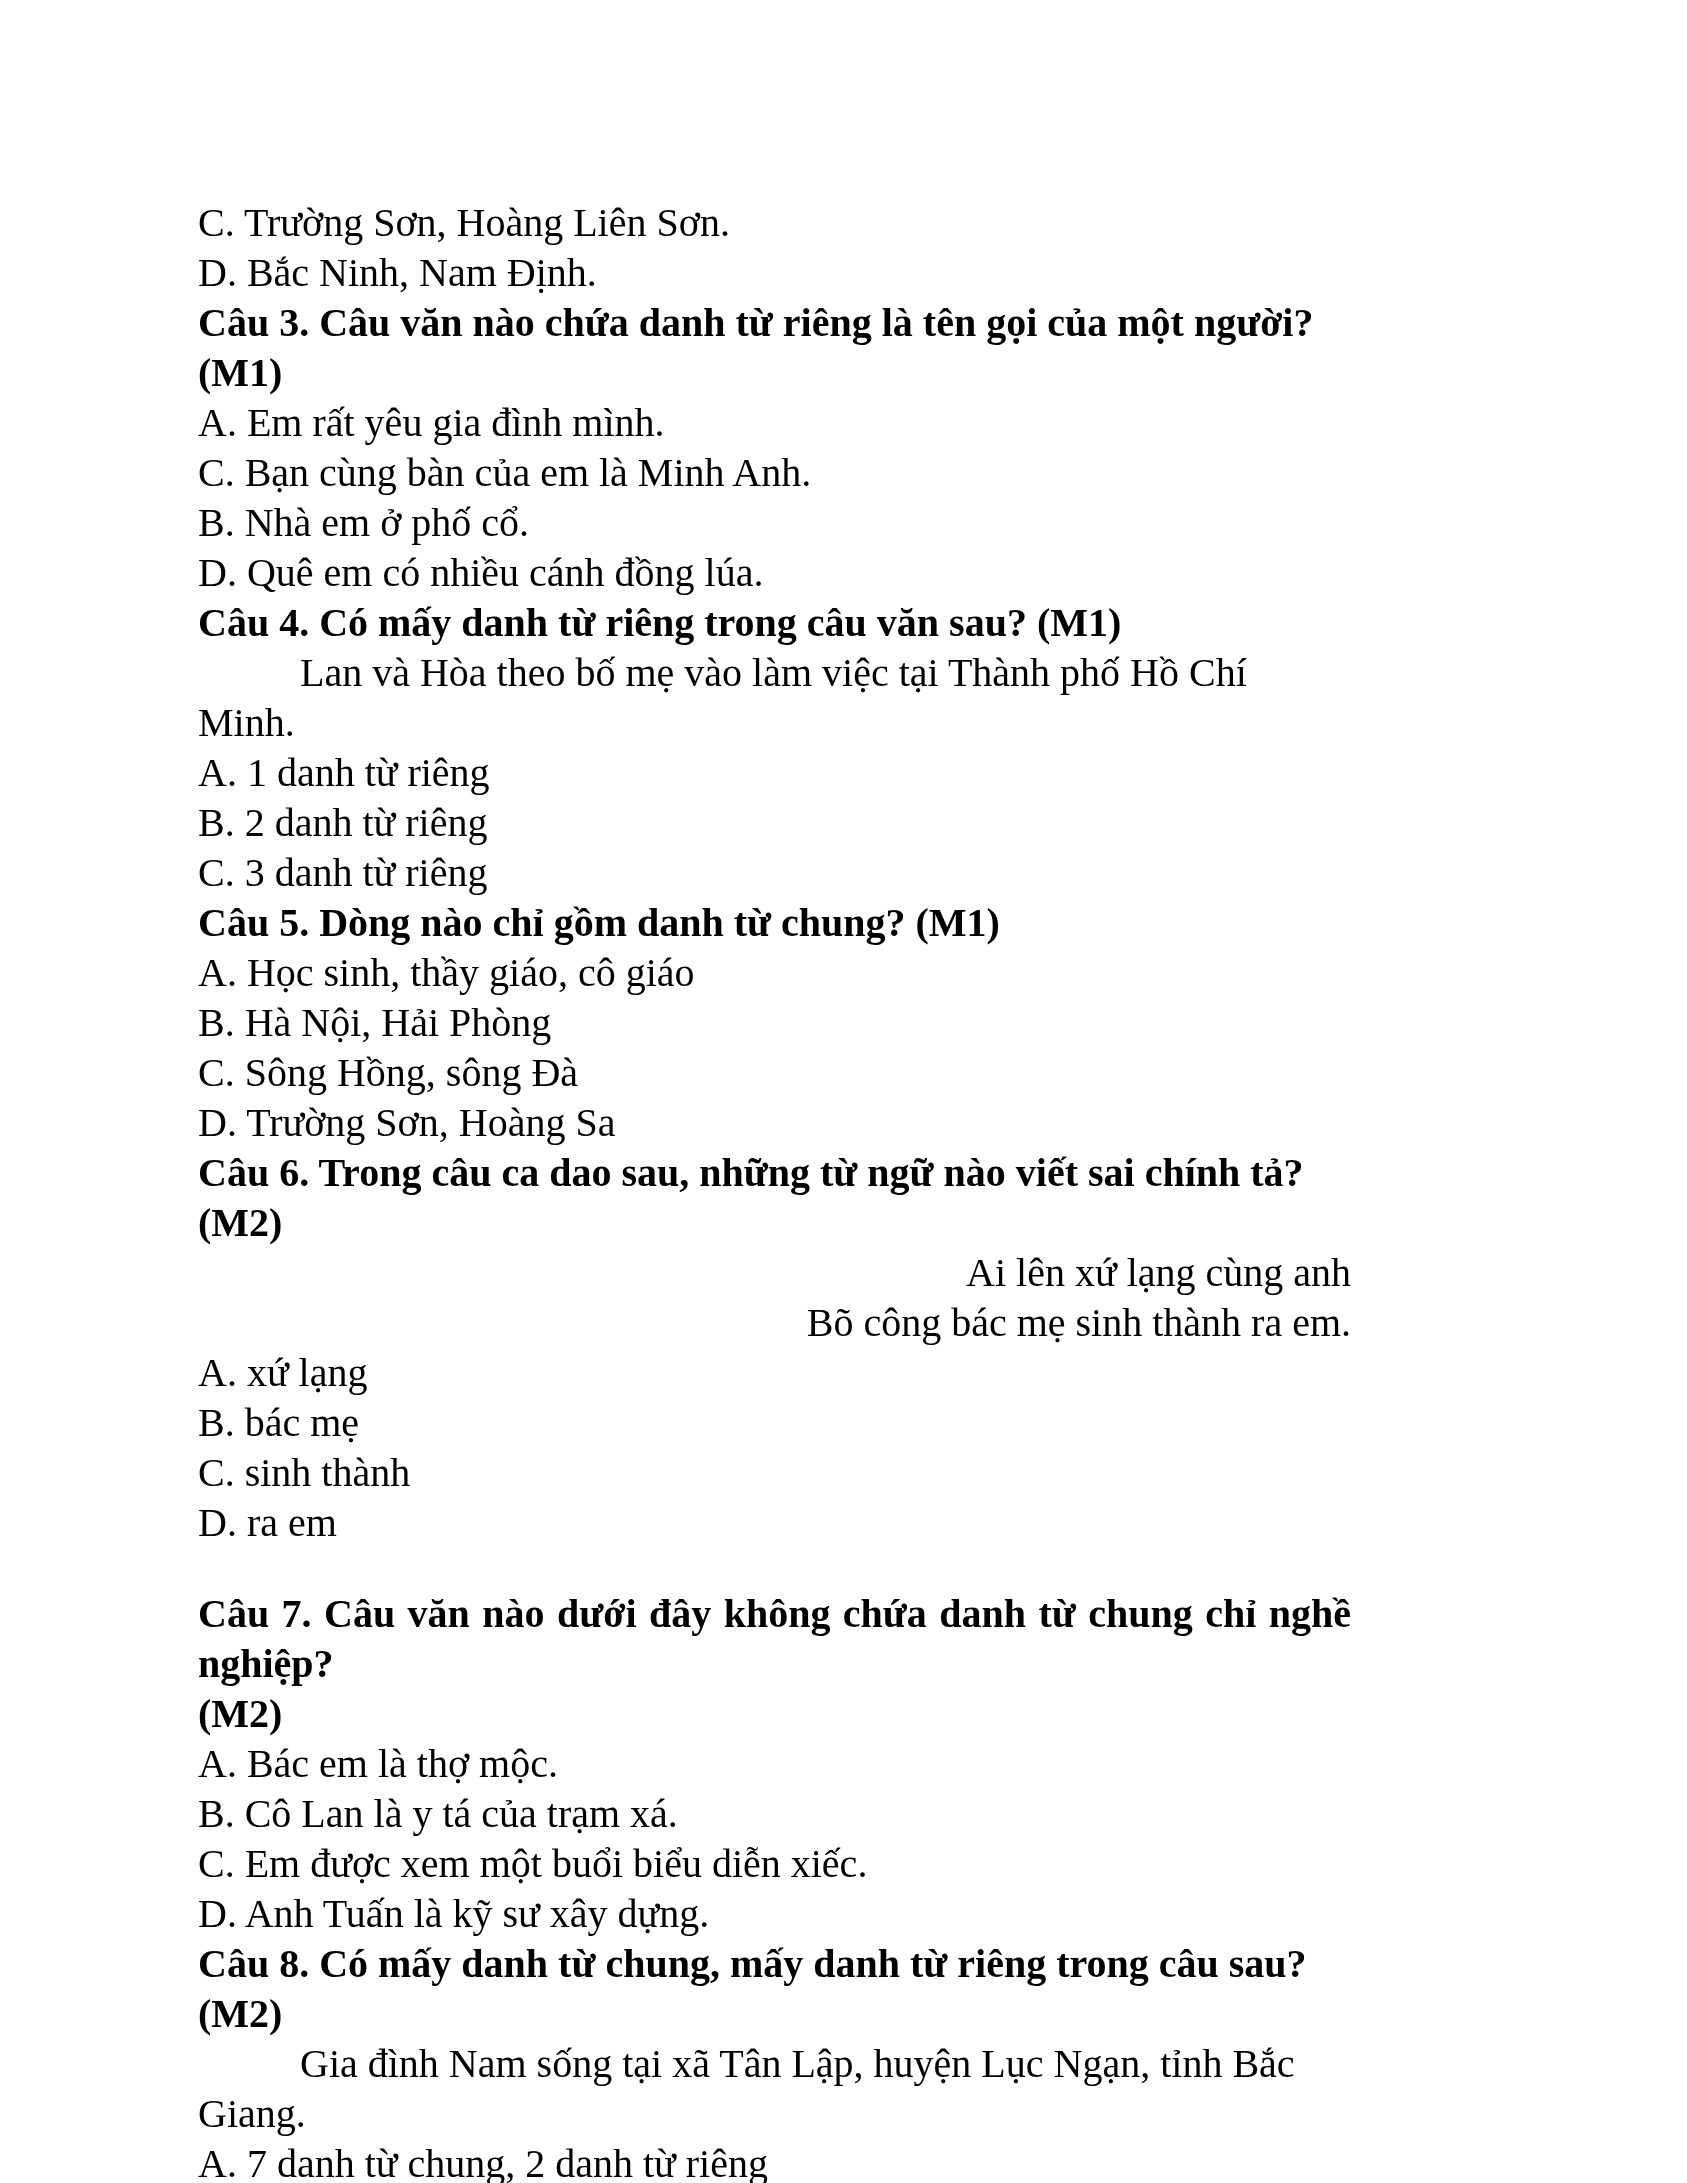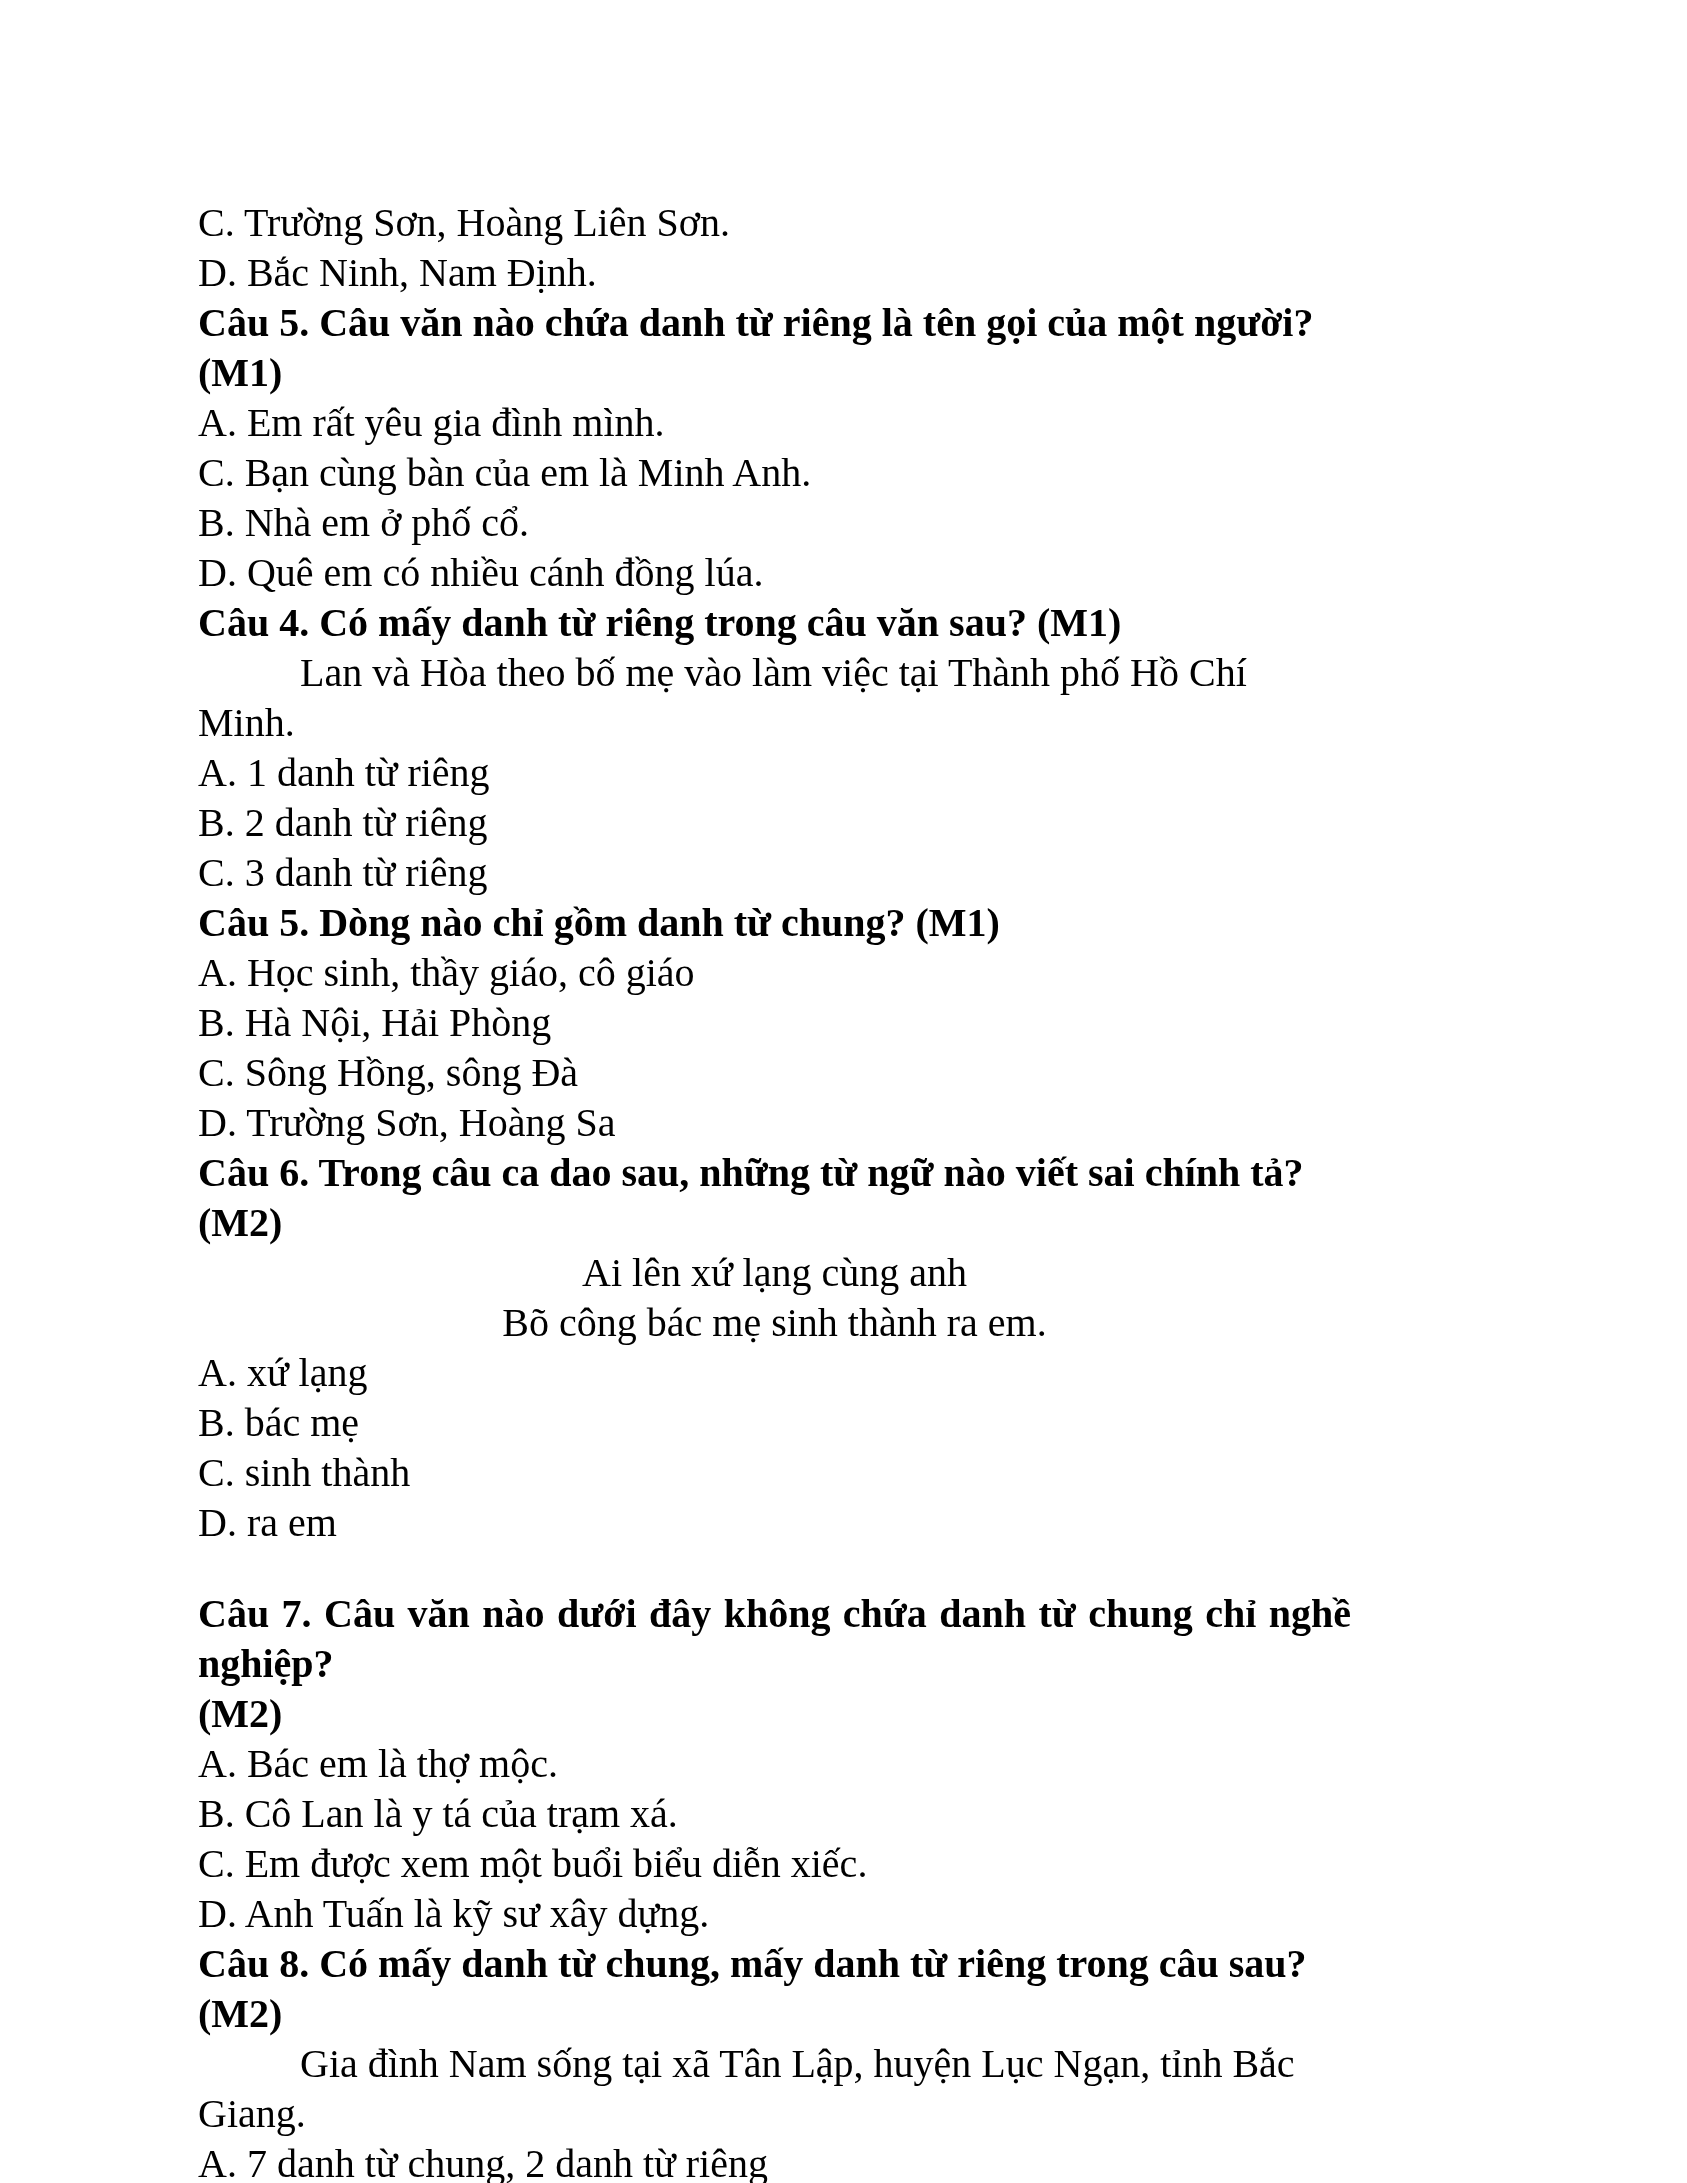--- a/index.html
+++ b/index.html
@@ -29,34 +29,34 @@
   p.line.bold {
     font-weight: bold;
   }
   p.line.bold_justify {
     font-weight: bold;
     text-align: justify;
     text-align-last: justify;
     margin-top: 41px;
   }
   p.line.center {
-    text-align: center;
+    text-align: right;
   }
   p.line.indent {
     text-indent: 102px;
   }
 </style>
 </head>
 <body>
 
 <div class="page" style="background: rgb(255, 255, 255); color: rgb(0, 0, 0);">
   <div id="doc-body">
       <p class="line normal">C. Trường Sơn, Hoàng Liên Sơn.</p>
       <p class="line normal">D. Bắc Ninh, Nam Định.</p>
-      <p class="line bold">Câu 5. Câu văn nào chứa danh từ riêng là tên gọi của một người? (M1)</p>
+      <p class="line bold">Câu 3. Câu văn nào chứa danh từ riêng là tên gọi của một người? (M1)</p>
       <p class="line normal">A. Em rất yêu gia đình mình.</p>
       <p class="line normal">C. Bạn cùng bàn của em là Minh Anh.</p>
       <p class="line normal">B. Nhà em ở phố cổ.</p>
       <p class="line normal">D. Quê em có nhiều cánh đồng lúa.</p>
       <p class="line bold">Câu 4. Có mấy danh từ riêng trong câu văn sau? (M1)</p>
       <p class="line indent">Lan và Hòa theo bố mẹ vào làm việc tại Thành phố Hồ Chí Minh.</p>
       <p class="line normal">A. 1 danh từ riêng</p>
       <p class="line normal">B. 2 danh từ riêng</p>
       <p class="line normal">C. 3 danh từ riêng</p>
       <p class="line bold">Câu 5. Dòng nào chỉ gồm danh từ chung? (M1)</p>

